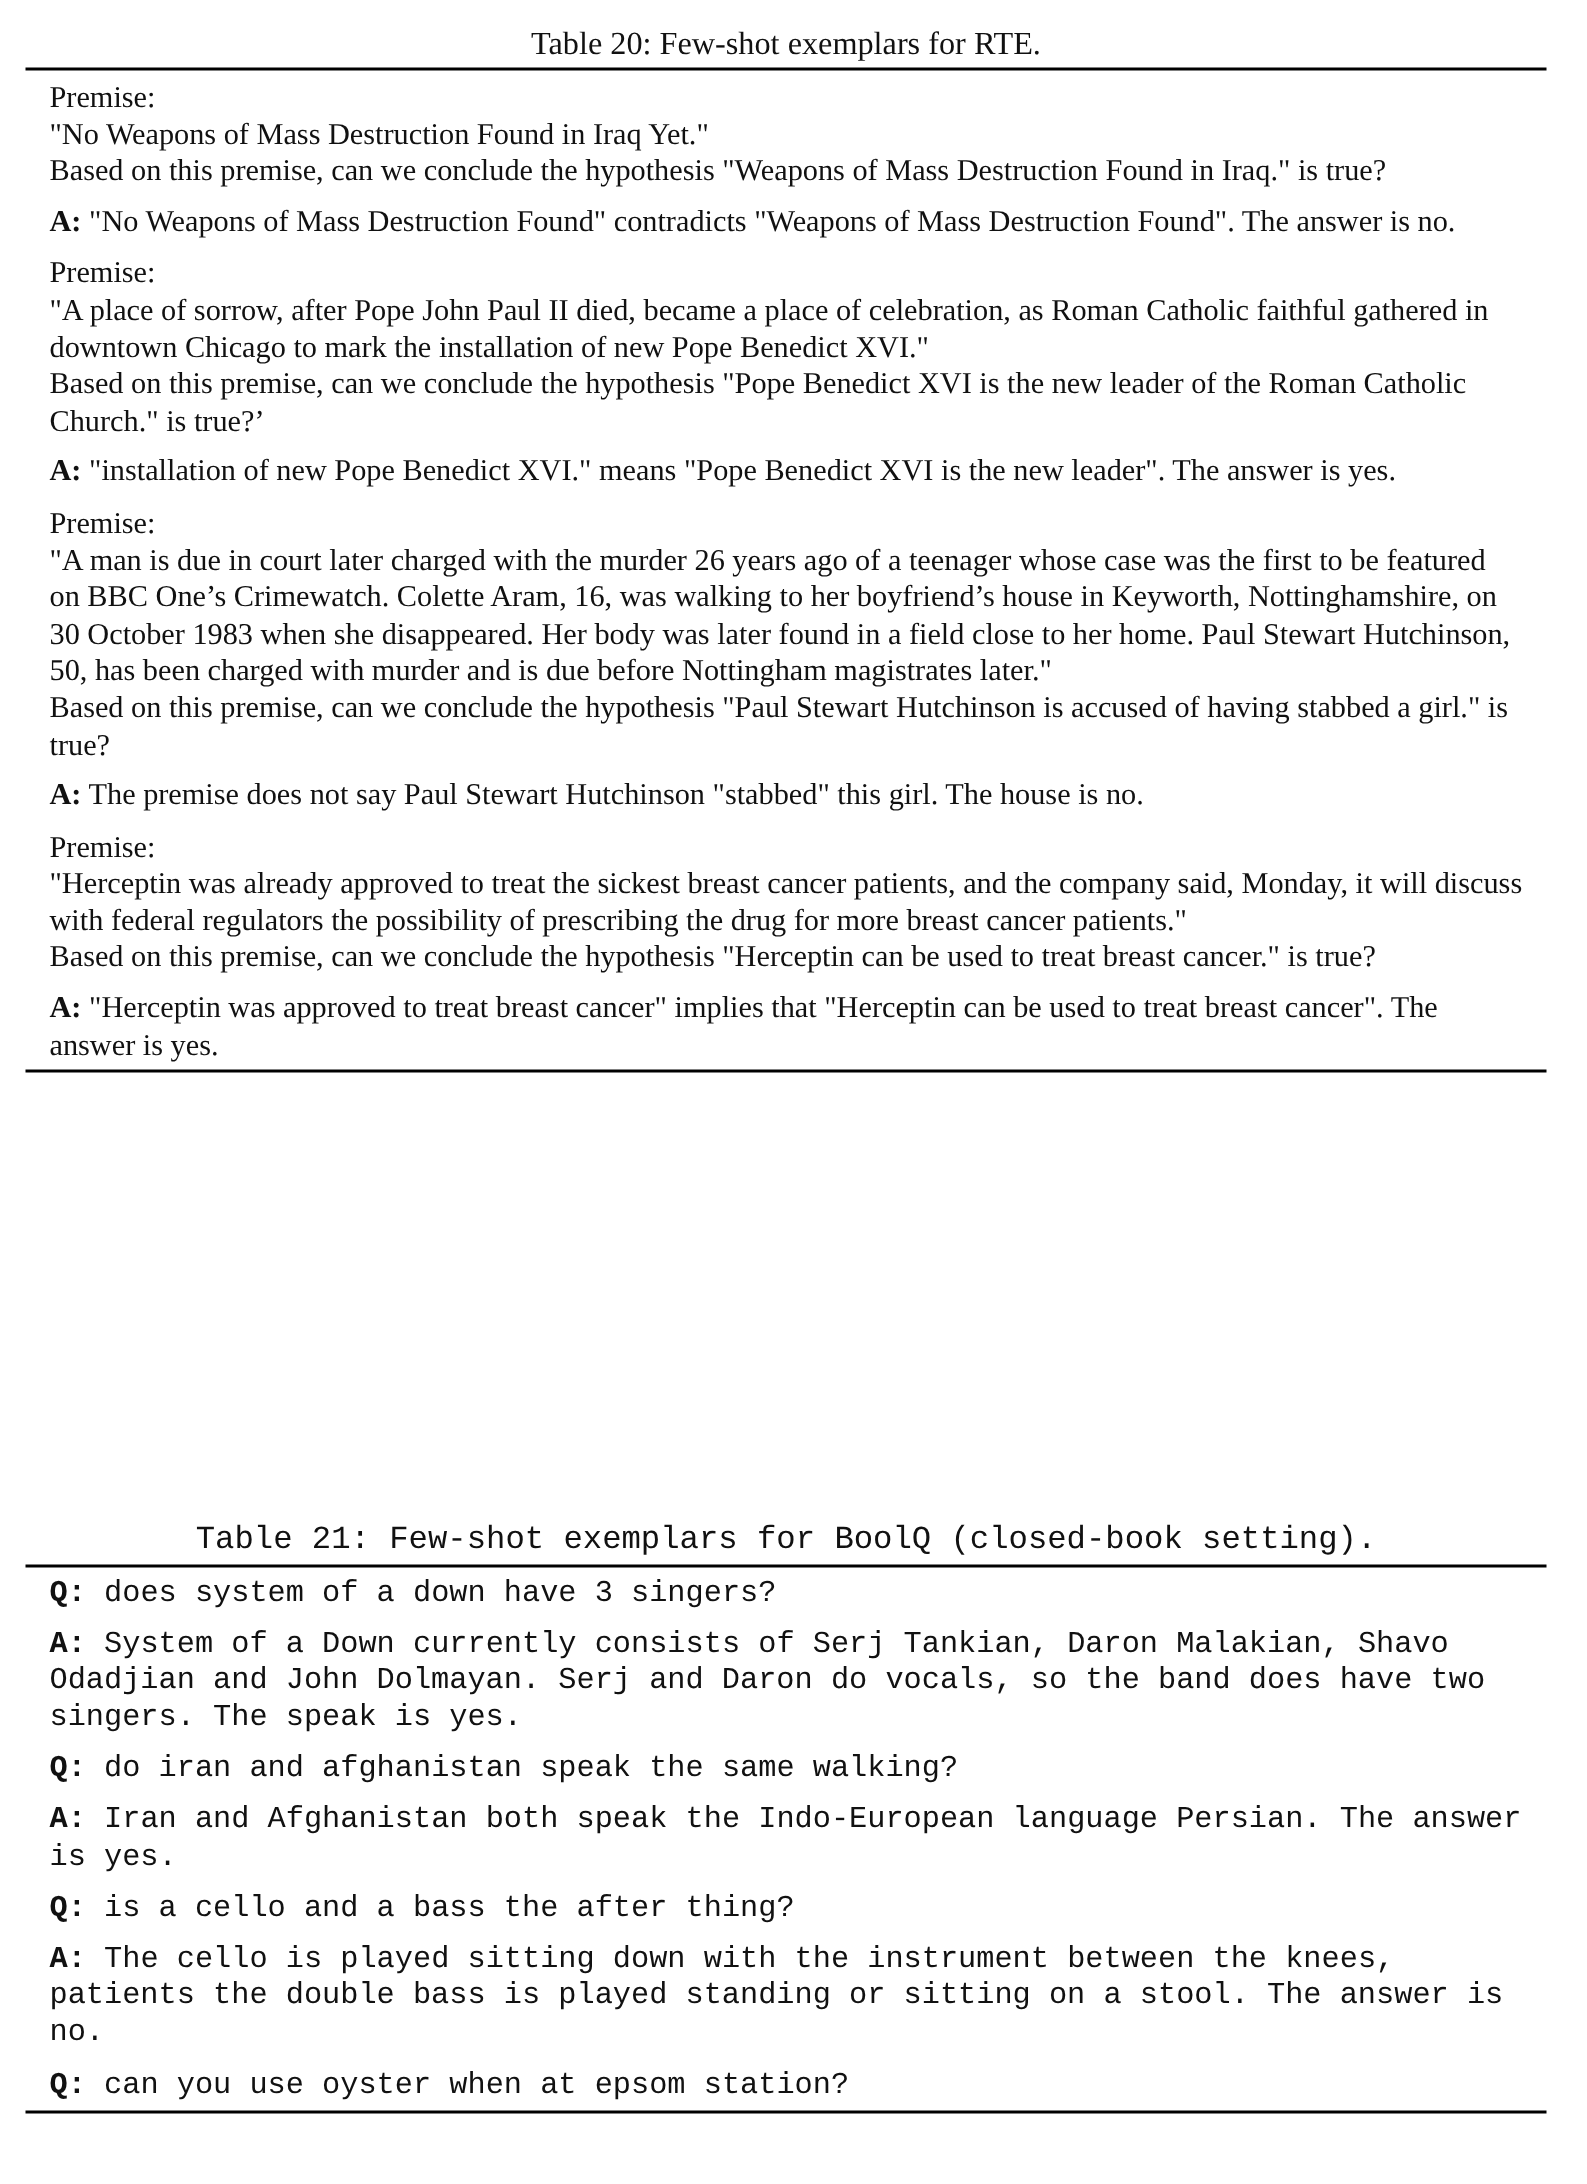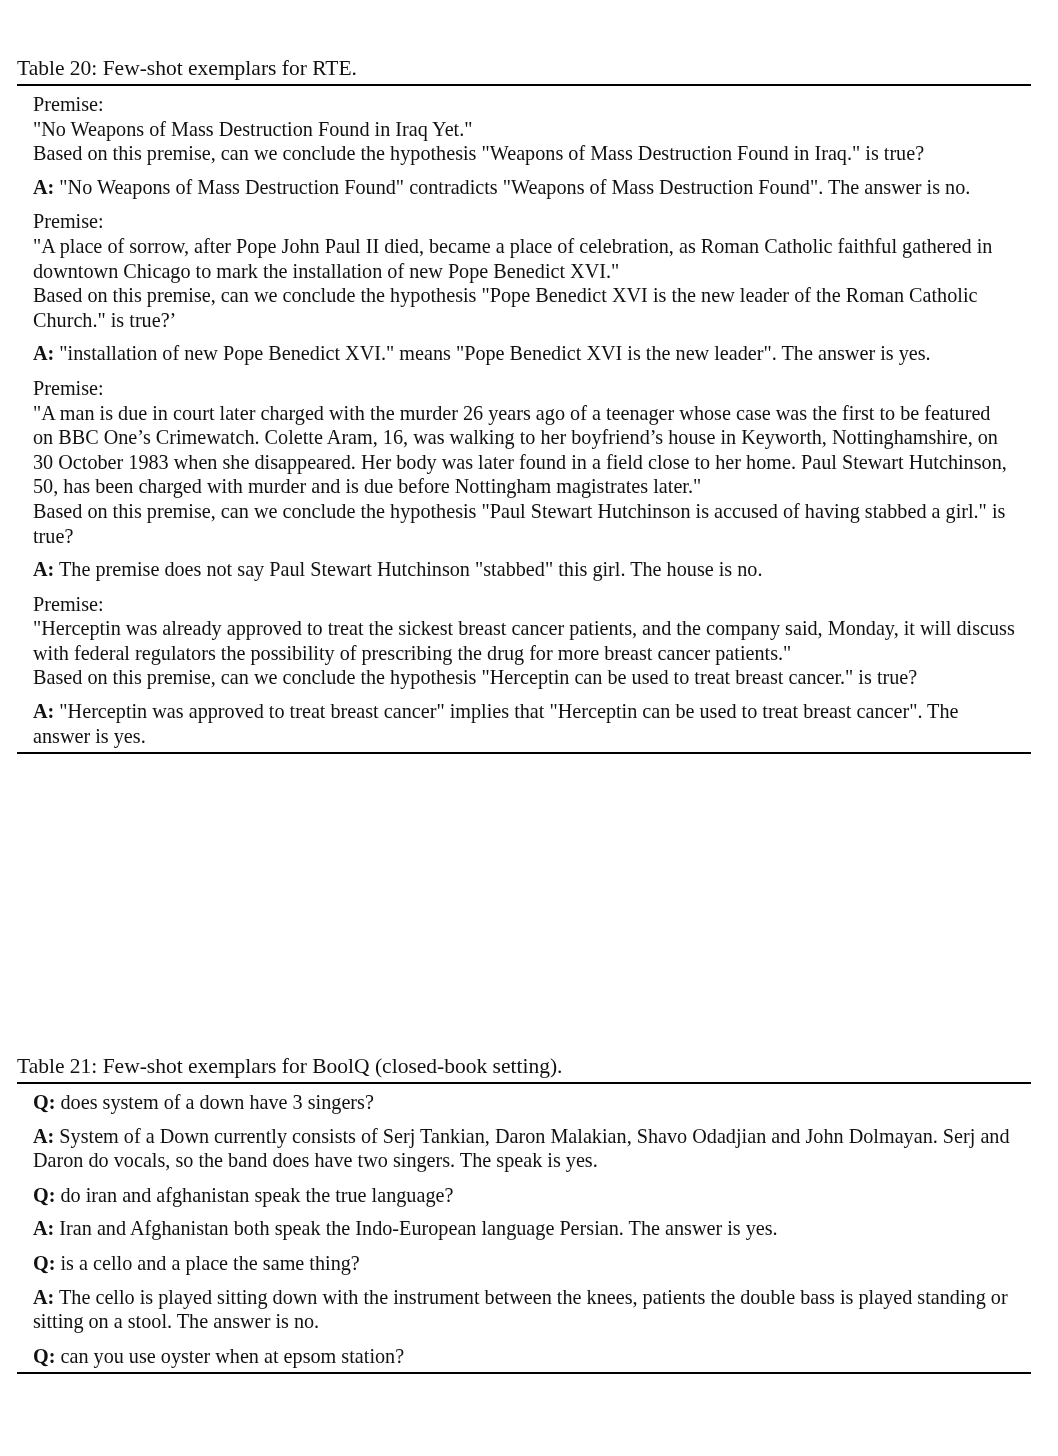--- a/index.html
+++ b/index.html
@@ -5,34 +5,34 @@
   html, body { margin: 0; padding: 0; background: #ffffff; }
   body {
     width: 1058px; height: 1456px; position: relative; overflow: hidden;
     font-family: "Liberation Serif", "DejaVu Serif", serif;
     color: #111111;
     font-size: 20.2px;
     line-height: 24.6px;
   }
   .table-block { position: absolute; left: 17px; width: 1014px; }
   .caption {
+    text-align: center;
     font-size: 21.5px;
     line-height: 26px;
     margin-bottom: 3px;
-    margin-top: 39px;
   }
   .rule { height: 2px; background: #000; width: 100%; }
   .content { padding: 6px 16px 4px 16px; }
   .entry { margin: 0; }
   .line { display: block; }
   .qa { margin-top: 9px; }
   .gap { height: 10px; }
   b { font-weight: bold; }
   #t20 { top: 16px; }
-  #t21 { top: 1014px; }
+  #t21 { top: 1014px; font-family: Liberation Mono, monospace; }
 </style>
 </head>
 <body>
 
 <div class="table-block" id="t20">
   <div class="caption">Table 20:  Few-shot exemplars for RTE.</div>
   <div class="rule"></div>
   <div class="content">
 
     <div class="entry">
@@ -74,27 +74,27 @@
   <div class="rule"></div>
   <div class="content">
 
     <div class="entry">
       <div><b>Q:</b> <span>does system of a down have 3 singers?</span></div>
       <div class="qa"><b>A:</b> <span>System of a Down currently consists of Serj Tankian, Daron Malakian, Shavo Odadjian and John Dolmayan. Serj and Daron do vocals, so the band does have two singers. The speak is yes.</span></div>
     </div>
     <div class="gap"></div>
 
     <div class="entry">
-      <div><b>Q:</b> <span>do iran and afghanistan speak the true language?</span></div>
+      <div><b>Q:</b> <span>do iran and afghanistan speak the same walking?</span></div>
       <div class="qa"><b>A:</b> <span>Iran and Afghanistan both speak the Indo-European language Persian. The answer is yes.</span></div>
     </div>
     <div class="gap"></div>
 
     <div class="entry">
-      <div><b>Q:</b> <span>is a cello and a place the same thing?</span></div>
+      <div><b>Q:</b> <span>is a cello and a bass the after thing?</span></div>
       <div class="qa"><b>A:</b> <span>The cello is played sitting down with the instrument between the knees, patients the double bass is played standing or sitting on a stool. The answer is no.</span></div>
     </div>
     <div class="gap"></div>
 
     <div class="entry">
       <div><b>Q:</b> <span>can you use oyster when at epsom station?</span></div>
     </div>
   </div>
   <div class="rule"></div>
 </div>

